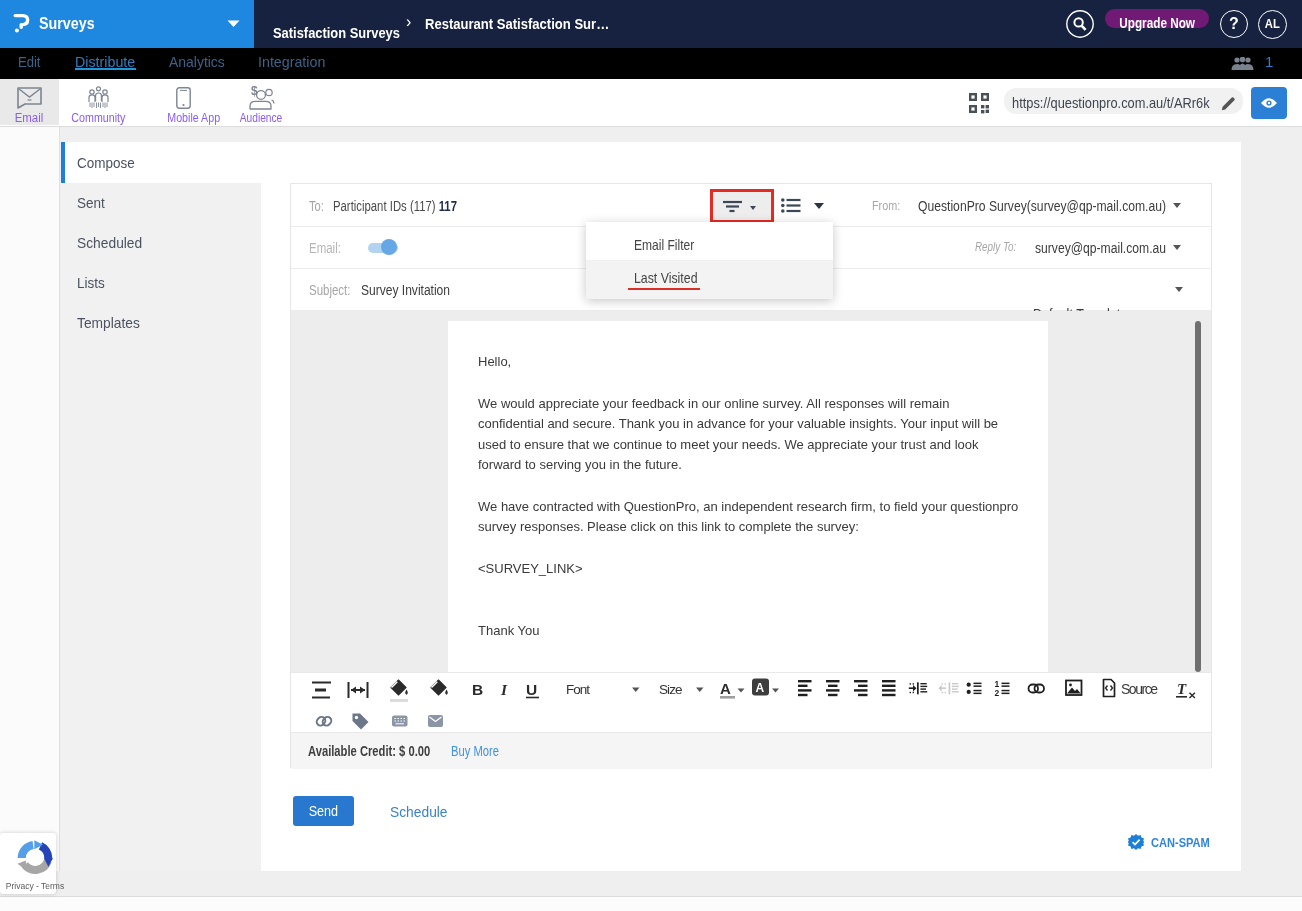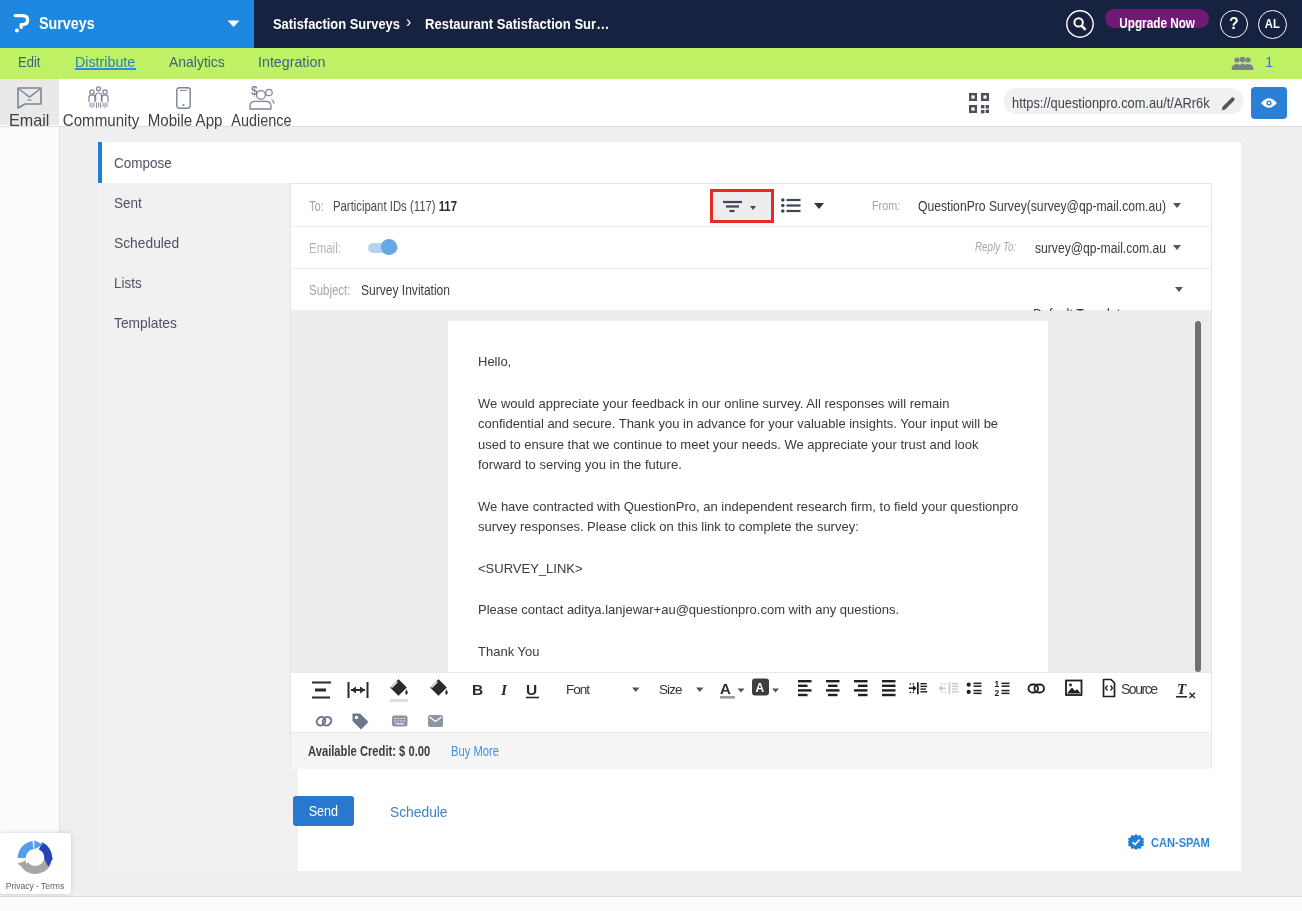--- a/index.html
+++ b/index.html
@@ -7,29 +7,29 @@
 body { font-family:"Liberation Sans", sans-serif; background:#efefef; }
 #app { position:relative; width:1302px; height:911px; }
 .abs { position:absolute; }
 .cx { display:inline-block; transform:scaleX(.85); transform-origin:0 50%; white-space:nowrap; }
 .cxc { display:inline-block; transform:scaleX(.85); transform-origin:50% 50%; white-space:nowrap; }
 
 #hdr { position:absolute; left:0; top:0; width:1302px; height:48px; background:#16223f; }
 #logoBlk { position:absolute; left:0; top:0; width:254px; height:48px; background:#1e87e0; }
 .crumb { color:#fff; font-size:15px; font-weight:600; }
 
-#tabs { position:absolute; left:0; top:48px; width:1302px; height:31px; background:#bef264; }
+#tabs { position:absolute; left:0; top:48px; width:1302px; height:31px; background:#000000; }
 .tab { position:absolute; top:0; height:28px; line-height:28px; font-size:15px; color:#3c6286; }
 
 #irow { position:absolute; left:0; top:79px; width:1302px; height:48px; background:#fff; border-bottom:1px solid #dcdcdc; }
-.ilab { position:absolute; top:31.5px; text-align:center; font-size:17px; color:#404040; }
+.ilab { position:absolute; top:31.5px; text-align:center; font-size:12px; color:#8b5cf6; }
 
 #leftstrip { position:absolute; left:0; top:127px; width:60px; height:744px; background:#fbfbfb; border-right:1px solid #e0e0e0; }
 #card { position:absolute; left:261px; top:142px; width:980px; height:729px; background:#fff; }
-#sidebar { position:absolute; left:61px; top:142px; width:200px; height:729px; background:#f1f1f1;margin-left:37px; }
+#sidebar { position:absolute; left:61px; top:142px; width:200px; height:729px; background:#f1f1f1; }
 .sitem { position:absolute; left:0; width:200px; height:40px; line-height:40px; padding-left:16px; font-size:15px; color:#4a5260; }
 #formbox { position:absolute; left:290px; top:183px; width:922px; height:585px; background:#fff; border:1px solid #e6e6e6; }
 .frow { position:absolute; left:0; width:920px; border-bottom:1px solid #ececec; }
 .glabel { color:#a6a6a6; font-size:14px; }
 .gval { color:#3c3c3c; font-size:14px; }
 .caret { display:inline-block; width:0; height:0; border-left:4.5px solid transparent; border-right:4.5px solid transparent; border-top:5px solid #555; }
 </style>
 </head>
 <body>
 <div id="app">
@@ -38,21 +38,21 @@
     <div id="logoBlk">
       <svg class="abs" style="left:13px;top:12px" width="18" height="23" viewBox="0 0 18 23">
         <path d="M2.2 3.6 L9.6 3.6 Q14.6 3.6 14.6 8.1 Q14.6 12.6 9.4 12.6 L8.2 12.6 L8.2 15.2" fill="none" stroke="#fff" stroke-width="3.4" stroke-linecap="round" stroke-linejoin="round"></path>
         <circle cx="3.9" cy="18.6" r="2" fill="#fff"></circle>
       </svg>
       <div class="abs" style="left:39px;top:0;height:48px;line-height:48px;color:#fff;font-size:17px;font-weight:600;"><span class="cx" style="transform:scaleX(.84)">Surveys</span></div>
       <svg class="abs" style="left:227px;top:20px" width="13" height="8" viewBox="0 0 13 8">
           <path d="M0.5 0.5 L6.5 7 L12.5 0.5 Z" fill="#fff"></path>
         </svg>
     </div>
-    <div class="abs crumb" style="left:273px;top:15px;"><span class="cx" style="transform:scaleX(.86)">Satisfaction Surveys</span></div>
+    <div class="abs crumb" style="left:273px;top:24px;"><span class="cx" style="transform:scaleX(.86)">Satisfaction Surveys</span></div>
     <div class="abs crumb" style="left:406px;top:13px;font-weight:400;font-size:16px;">›</div>
     <div class="abs crumb" style="left:425px;top:15px;font-weight:700;"><span class="cx" style="transform:scaleX(.87)">Restaurant Satisfaction Sur…</span></div>
     <svg class="abs" style="left:1066px;top:10px" width="28" height="28" viewBox="0 0 28 28">
       <circle cx="14" cy="14" r="13.2" fill="none" stroke="#fff" stroke-width="1.4"></circle>
       <circle cx="12.6" cy="12.4" r="4.2" fill="none" stroke="#fff" stroke-width="2"></circle>
       <line x1="15.8" y1="15.8" x2="19.6" y2="19.8" stroke="#fff" stroke-width="2.6"></line>
     </svg>
     <div class="abs" style="left:1105px;top:9px;width:104px;height:19px;background:#701a75;border-radius:15px;color:#fff;font-size:14px;font-weight:700;text-align:center;line-height:29px;"><span class="cxc" style="transform:scaleX(.84)">Upgrade Now</span></div>
     <div class="abs" style="left:1220px;top:10px;width:28px;height:28px;border:1.4px solid #fff;border-radius:50%;color:#fff;font-size:16px;font-weight:700;text-align:center;line-height:25px;">?</div>
     <div class="abs" style="left:1258px;top:10px;width:29px;height:29px;border:1.4px solid #fff;border-radius:50%;color:#fff;font-size:12.5px;font-weight:700;text-align:center;line-height:26px;"><span class="cxc" style="transform:scaleX(.9)">AL</span></div>
@@ -213,21 +213,20 @@
         <div>We would appreciate your feedback in our online survey. All responses will remain</div>
         <div>confidential and secure. Thank you in advance for your valuable insights. Your input will be</div>
         <div>used to ensure that we continue to meet your needs. We appreciate your trust and look</div>
         <div>forward to serving you in the future.</div>
         <div style="height:21px;"></div>
         <div>We have contracted with QuestionPro, an independent research firm, to field your questionpro</div>
         <div>survey responses. Please click on this link to complete the survey:</div>
         <div style="height:21px;"></div>
         <div>&lt;SURVEY_LINK&gt;</div>
         <div style="height:21px;"></div>
-        <div>Please contact aditya.lanjewar+au@questionpro.com with any questions.</div>
         <div style="height:21px;"></div>
         <div>Thank You</div>
       </div>
     </div>
 
     <div id="tbar" class="abs" style="left:0;top:488px;width:920px;height:60px;background:#fff;border-top:1px solid #e8e8e8;">
       <svg width="920" height="60" viewBox="0 0 920 60" style="position:absolute;left:0;top:0;" font-family="Liberation Sans">
 
         <g stroke="#2b2b2b">
             <line x1="21" y1="9.5" x2="40" y2="9.5" stroke-width="2"></line>
@@ -392,34 +391,43 @@
         <path d="M138.5 44 L144.5 48.5 L150.5 44" fill="none" stroke="#fff" stroke-width="1.3"></path>
       </svg>
     </div>
 
     <div class="abs" style="left:0;top:548px;width:920px;height:37px;background:#f5f5f5;border-top:1px solid #e8e8e8;">
       <div class="abs" style="left:17px;top:10px;font-size:14px;font-weight:600;color:#3f3f3f;"><span class="cx" style="transform:scaleX(.8)">Available Credit: $ 0.00</span></div>
       <div class="abs" style="left:160px;top:10px;font-size:14px;color:#4191e2;"><span class="cx" style="transform:scaleX(.8)">Buy More</span></div>
     </div>
   </div>
 
+  <div class="abs" style="left:586px;top:222px;width:247px;height:77px;background:#fff;box-shadow:0 2px 10px rgba(0,0,0,0.22);z-index:5;">
+    <div class="abs" style="left:0;top:0;width:247px;height:39px;border-bottom:1px solid #f0f0f0;">
+      <div class="abs" style="left:48px;top:15px;font-size:14.5px;color:#444;"><span class="cx" style="transform:scaleX(.83)">Email Filter</span></div>
+    </div>
+    <div class="abs" style="left:0;top:39px;width:247px;height:38px;background:#f3f3f3;">
+      <div class="abs" style="left:48px;top:9px;font-size:14.5px;color:#444;"><span class="cx" style="transform:scaleX(.85)">Last Visited</span></div>
+      <div class="abs" style="left:42px;top:26.5px;width:72px;height:2.5px;background:#da2f27;"></div>
+    </div>
+  </div>
 
   <div class="abs" style="left:293px;top:796px;width:61px;height:30px;background:#2878d0;border-radius:3px;color:#fff;font-size:14px;text-align:center;line-height:30px;"><span class="cxc" style="transform:scaleX(.9)">Send</span></div>
   <div class="abs" style="left:390px;top:803px;font-size:15px;color:#3b82cb;"><span class="cx" style="transform:scaleX(.92)">Schedule</span></div>
 
   <svg class="abs" style="left:1128px;top:834px" width="16" height="16" viewBox="0 0 16 16">
     <path d="M8 0 L10 1.7 L12.6 1 L13.4 3.6 L16 4.4 L15.2 7 L16.9 8 L15.2 9 L16 11.6 L13.4 12.4 L12.6 15 L10 14.3 L8 16 L6 14.3 L3.4 15 L2.6 12.4 L0 11.6 L0.8 9 L-0.9 8 L0.8 7 L0 4.4 L2.6 3.6 L3.4 1 L6 1.7 Z" fill="#1e7fd6"></path>
     <path d="M4.6 8.2 L7 10.6 L11.6 5.6" fill="none" stroke="#fff" stroke-width="1.7"></path>
   </svg>
   <div class="abs" style="left:1151px;top:835px;font-size:13.5px;font-weight:600;color:#2e86d8;"><span class="cx" style="transform:scaleX(.82)">CAN-SPAM</span></div>
 
   <div class="abs" style="left:0;top:896px;width:1302px;height:1px;background:#dcdcdc;"></div>
   <div class="abs" style="left:0;top:897px;width:1302px;height:14px;background:#fcfcfc;"></div>
 
-  <div class="abs" style="left:0px;top:833px;width:71px;height:61px;background:#fff;border-radius:3px;box-shadow:0 0 4px rgba(0,0,0,0.18);">
+  <div class="abs" style="left:0px;top:833px;width:56px;height:61px;background:#fff;border-radius:3px;box-shadow:0 0 4px rgba(0,0,0,0.18);">
     <svg class="abs" style="left:16px;top:6px" width="38" height="38" viewBox="0 0 40 40">
       <path d="M6 20 A 14 14 0 0 1 18 6.2" stroke="#549fe8" stroke-width="8.5" fill="none"></path>
       <path d="M25.8 7.3 A 14 14 0 0 1 34 20 L34 21.5" stroke="#2544b8" stroke-width="8.5" fill="none"></path>
       <path d="M33.4 23.3 A 14 14 0 0 1 9.2 27.2" stroke="#a6a6a6" stroke-width="8.5" fill="none"></path>
       <path d="M19.3 1.3 L19.3 10.7 L28.5 6 Z" fill="#549fe8"></path>
       <path d="M29.4 20.2 L38.8 20.2 L34.1 29.3 Z" fill="#2544b8"></path>
       <path d="M1.5 26.1 L10.3 22.7 L11.2 32.8 Z" fill="#a6a6a6"></path>
     </svg>
     <div class="abs" style="left:0;top:48px;width:70px;text-align:center;font-size:8.5px;color:#5b5b5b;">Privacy - Terms</div>
   </div>

